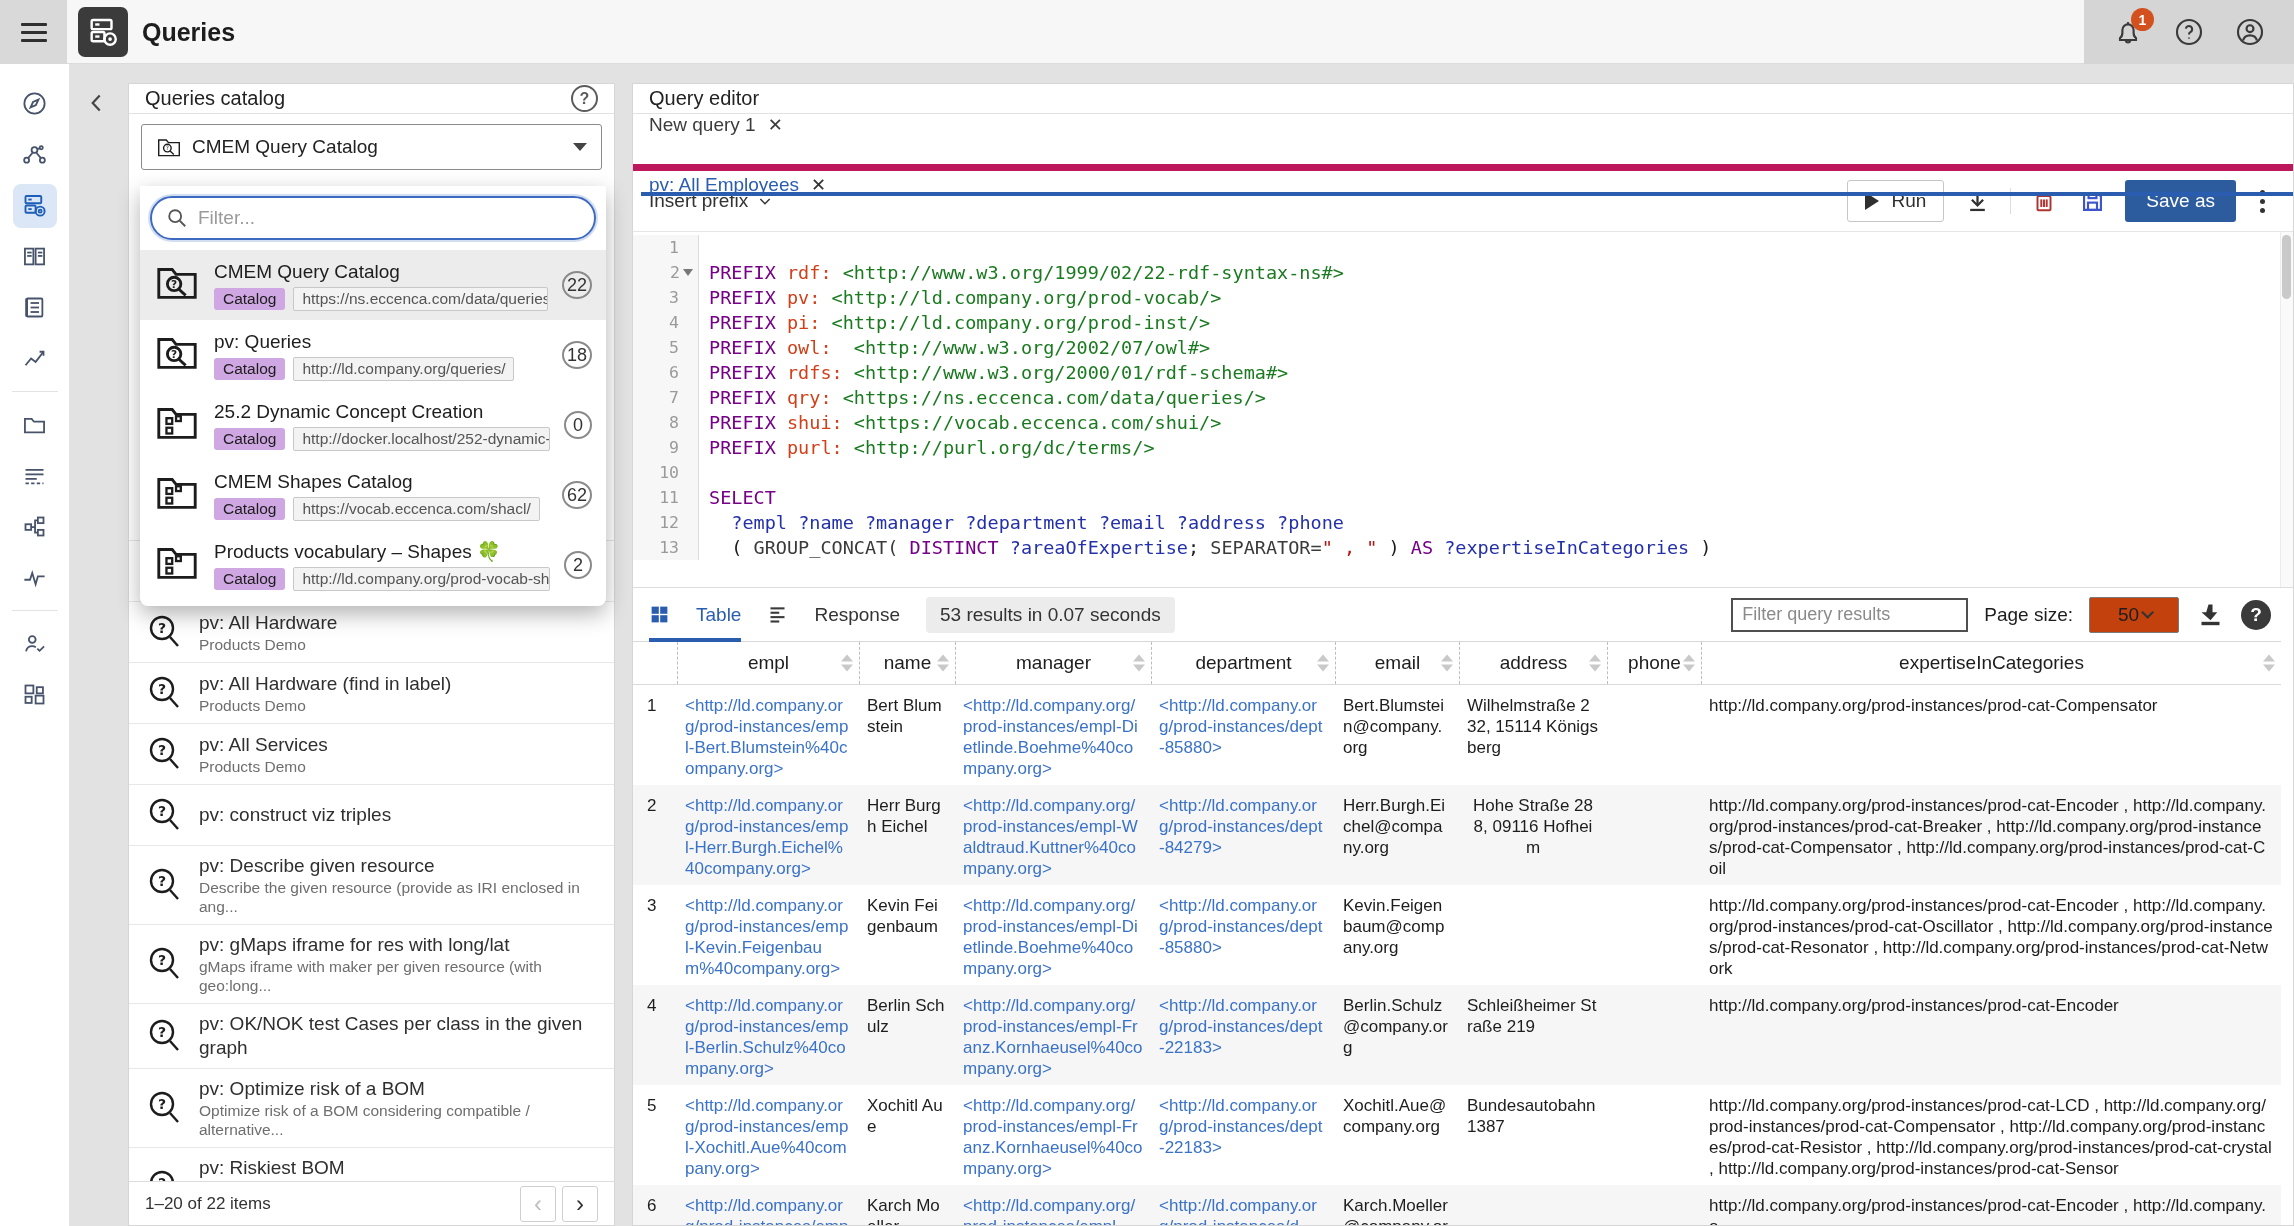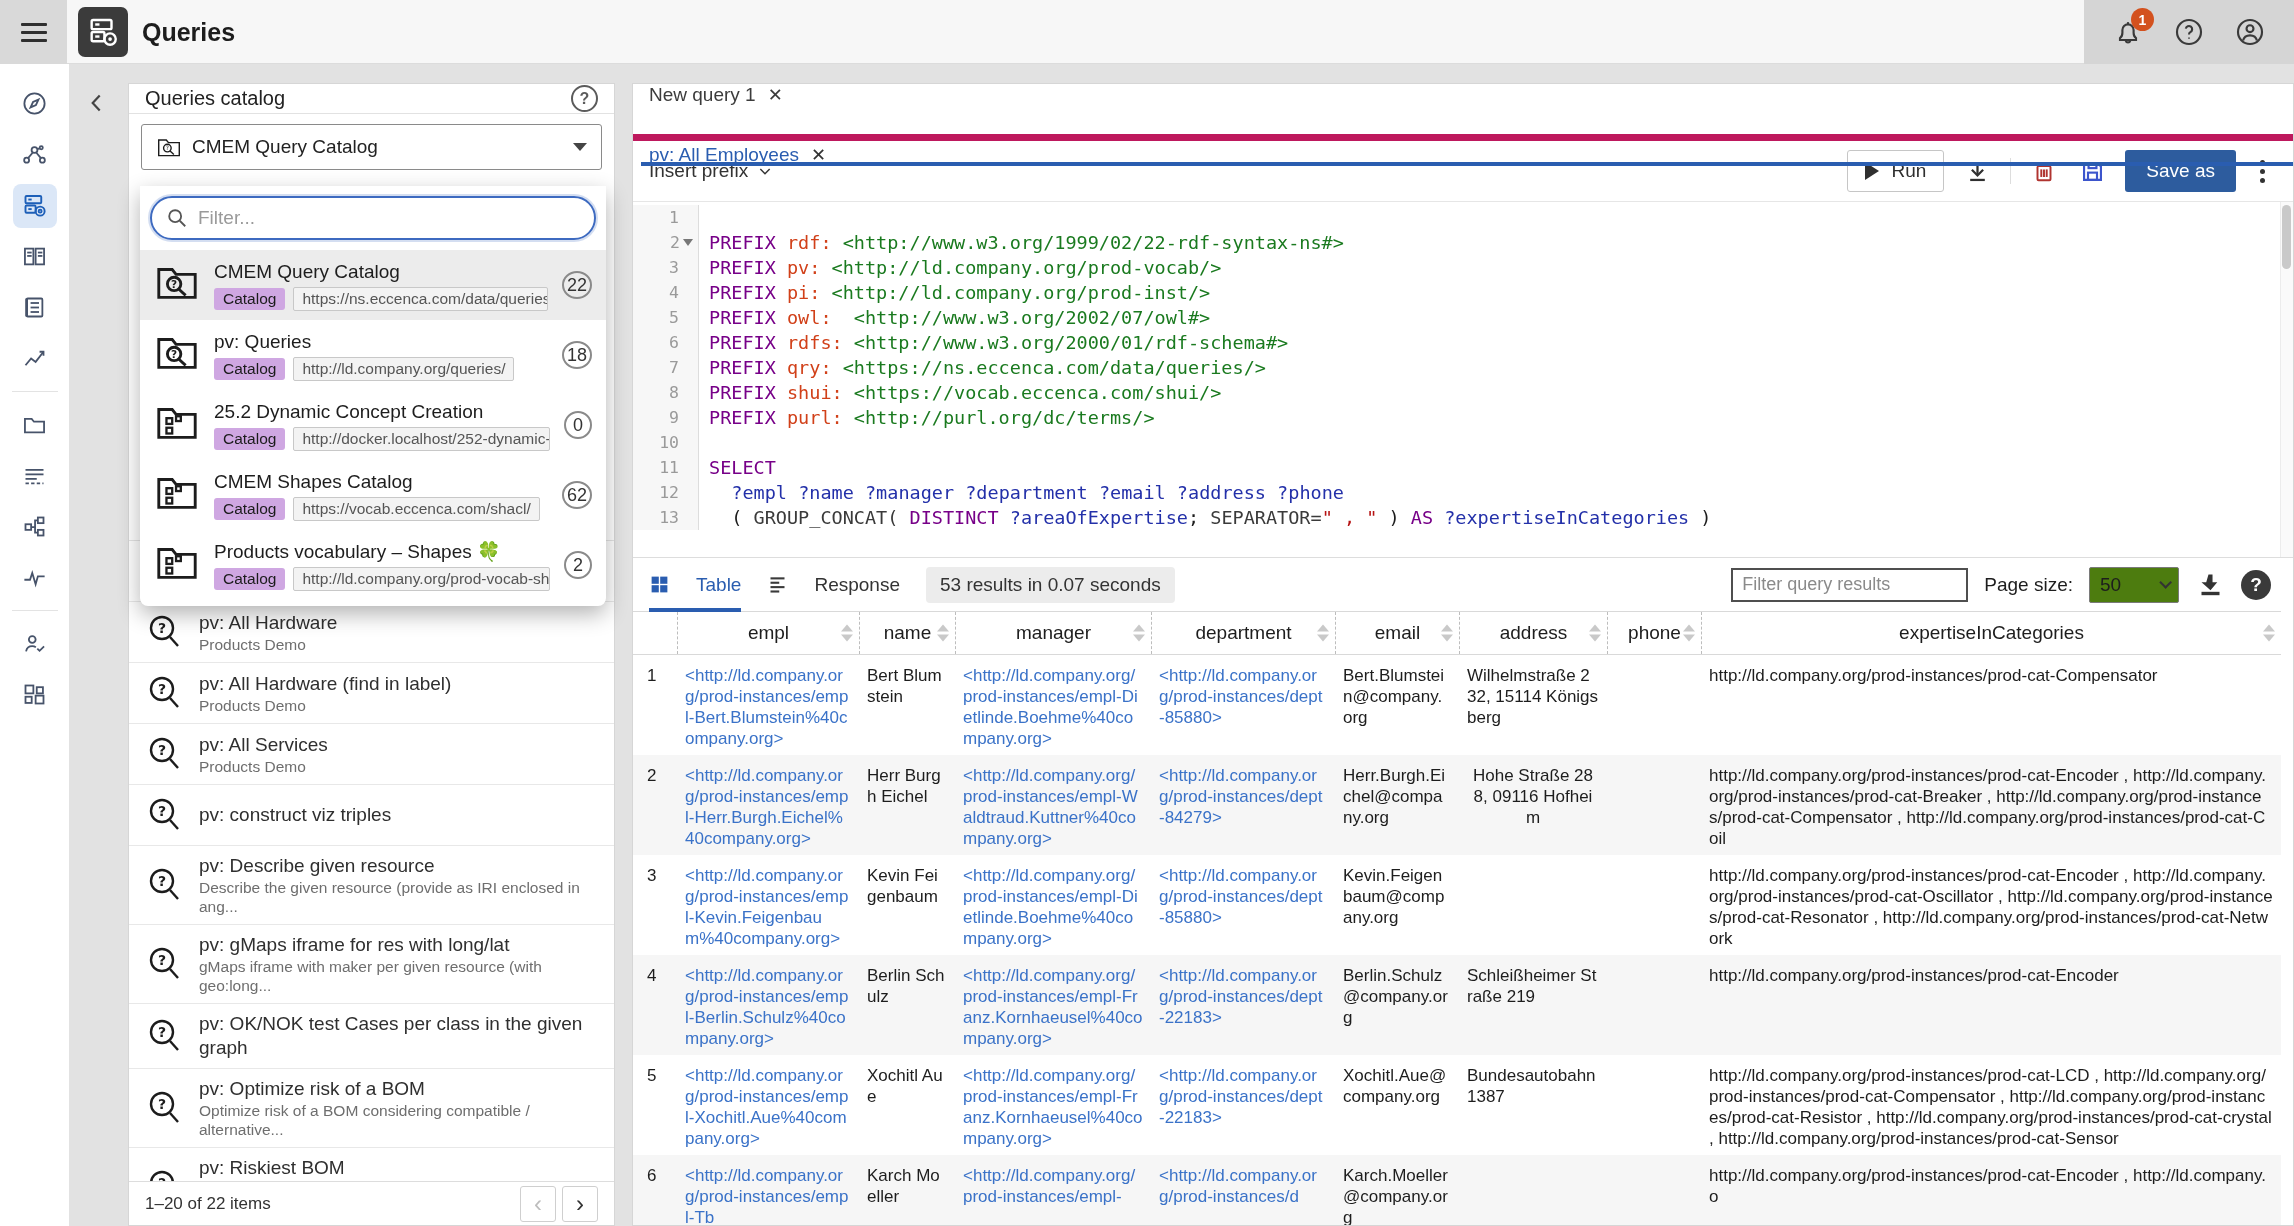--- a/index.html
+++ b/index.html
@@ -101,21 +101,21 @@
   .results-bar { height:54px; border-top:1px solid #ddd; display:flex; align-items:center; padding:0 22px 0 16px; gap:26px; }
   .res-tab { position:relative; height:54px; display:flex; align-items:center; gap:26px; font-size:19px; cursor:pointer; }
   .res-tab.active { color:#2a5db0; }
   .res-tab.active::after { content:""; position:absolute; left:0; right:0; bottom:0; height:4px; background:#2a5db0; }
   .res-tab.plain { color:#333; }
   .summary-pill { background:#ececec; border-radius:4px; padding:7px 14px; font-size:19px; color:#333; }
   .results-right { margin-left:auto; display:flex; align-items:center; gap:16px; }
   .filter-results { width:237px; height:34px; border:2px solid #4f4f4f; font-size:18px; padding:0 9px; color:#7f1d1d; font-family:"Liberation Sans",sans-serif; }
   .filter-results::placeholder { color:#8a8a8a; }
   .ps-label { font-size:19px; color:#1d1d1d; }
-  .page-select { width:90px; height:36px; border:1px solid #7a7a7a; border-radius:2px; display:flex; align-items:center; padding:0 10px; font-size:19px; color:#1d1d1d; cursor:pointer; background:#4d7c0f; }
+  .page-select { width:90px; height:36px; border:1px solid #7a7a7a; border-radius:2px; display:flex; align-items:center; padding:0 28px; font-size:19px; color:#1d1d1d; cursor:pointer; background:#c2410c; }
   .ps-caret { margin-left:auto; width:9px; height:9px; border-right:2.5px solid #333; border-bottom:2.5px solid #333; transform:rotate(45deg) translateY(-3px); }
   .help-filled { width:30px; height:30px; border-radius:50%; background:#3a3a3a; color:#fff; font-size:19px; font-weight:bold; display:flex; align-items:center; justify-content:center; cursor:pointer; }
 
   
   .rtable { width:1648px; }
   .thead { display:flex; border-top:1px solid #d9d9d9; border-bottom:1px solid #d9d9d9; height:44px; }
   .th { position:relative; display:flex; align-items:center; justify-content:center; font-size:19px; color:#1d1d1d; }
   .th + .th { border-left:1px dashed #bdbdbd; }
   .sort { position:absolute; right:6px; top:50%; transform:translateY(-50%); display:flex; flex-direction:column; gap:3px; cursor:pointer; }
   .sort .up { width:0; height:0; border-left:6px solid transparent; border-right:6px solid transparent; border-bottom:7px solid #c9c9c9; }
@@ -571,20 +571,23 @@
         <span class="cat-badge">Catalog</span>
         <span class="cat-uri">http://ld.company.org/prod-vocab-shapes/</span>
       </div>
     </div>
     <span class="cat-count">2</span>
   </div>
 </div>
 </div>
 
 <div class="editor-panel">
+  <div class="panel-header">
+    <span class="panel-title">Query editor</span>
+  </div>
   <div class="tabs-row">
     <div class="tab">
       <span>New query 1</span>
       <span class="x">✕</span>
     </div>
     <div class="tab active">
       <span>pv: All Employees</span>
       <span class="x" style="color:#333">✕</span>
     </div>
     <div class="addtab">

